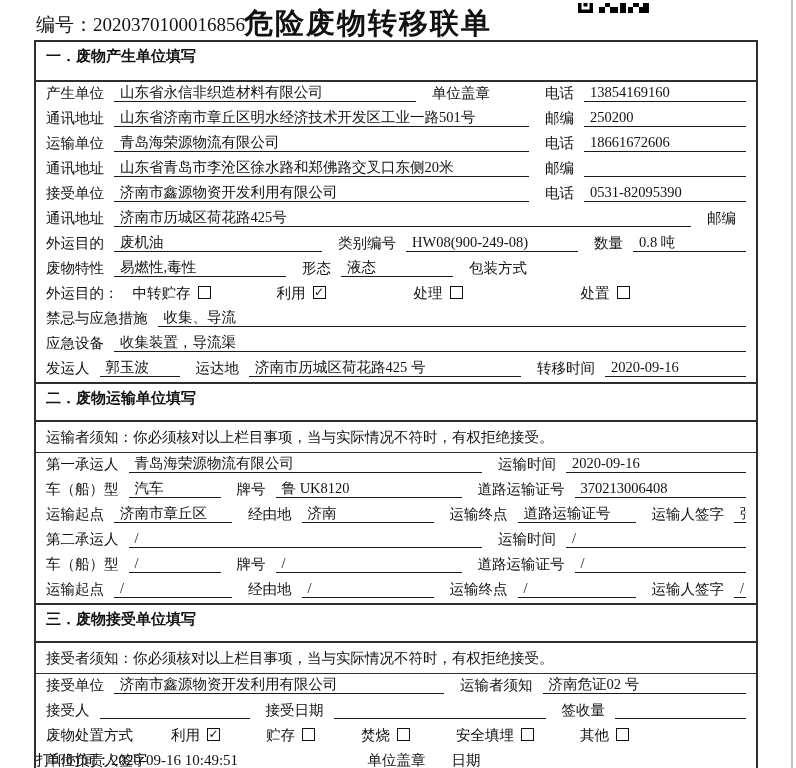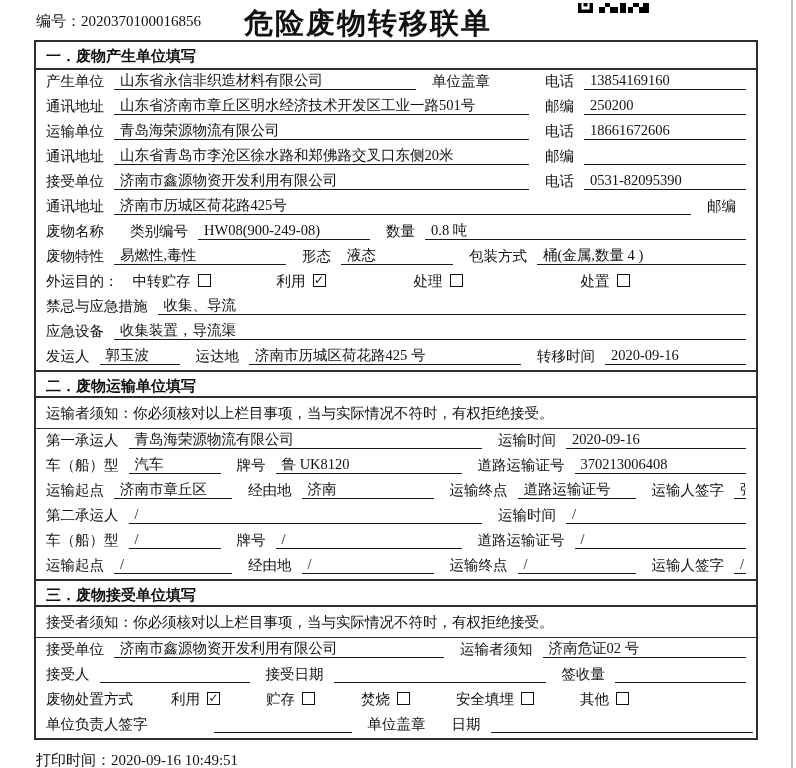--- a/index.html
+++ b/index.html
@@ -9,34 +9,34 @@
     font-family:"Liberation Serif","DejaVu Serif",serif;
     color:#111;
   }
   .page-edge {
     position:absolute; right:3px; top:0; bottom:0; width:2px;
     background:#c2c2c2;
   }
   
   .doc-header { position:absolute; left:0; top:0; width:796px; height:40px; }
   .doc-number {
-    position:absolute; left:36px; top:12px; font-size:15px; white-space:nowrap;
+    position:absolute; left:36px; top:12px; font-size:19px; white-space:nowrap;
   }
   .doc-title {
     position:absolute; left:0; right:60px; top:4px; text-align:center;
     font-size:29px; font-weight:bold; letter-spacing:2px;
   }
   .qr-frag { position:absolute; left:578px; top:0; width:74px; height:11px; }
   
   .form-table {
     position:absolute; left:34px; top:40px; width:724px;
     border:2px solid #2e2e2e; background:#fff;
   }
   .sec-header {
-    height:28px; line-height:28px; padding:0 10px;
+    height:40px; line-height:28px; padding:0 10px;
     font-size:15px; font-weight:bold;
     border-bottom:2px solid #2e2e2e;
   }
   .sec-header.mid { border-top:2px solid #2e2e2e; }
   .notice-row {
     height:31px; line-height:31px; padding:0 10px; font-size:14.5px;
     border-bottom:1.5px solid #2e2e2e; white-space:nowrap;
   }
   .row {
     display:flex; align-items:center; height:25px; padding:0 10px 3px 10px;
@@ -134,34 +134,34 @@
     <span class="val" style="width:162px">0531-82095390</span>
   </div>
 
   <div class="row">
     <span class="lbl">通讯地址</span>
     <span class="val grow">济南市历城区荷花路425号</span>
     <span class="rlbl">邮编</span>
   </div>
 
   <div class="row">
-    <span class="lbl">废物名称</span>
+    <span class="lbl">外运目的</span>
+    <span class="val" style="width:208px">废机油</span>
     <span class="rlbl">类别编号</span>
     <span class="val" style="width:172px">HW08(900-249-08)</span>
     <span class="rlbl">数量</span>
     <span class="val grow">0.8 吨</span>
   </div>
 
   <div class="row">
     <span class="lbl">废物特性</span>
     <span class="val" style="width:172px">易燃性,毒性</span>
     <span class="rlbl">形态</span>
     <span class="val" style="width:112px">液态</span>
     <span class="rlbl">包装方式</span>
-    <span class="val grow">桶(金属,数量 4 )</span>
   </div>
 
   <div class="row">
     <span class="lbl">外运目的：</span>
     <span class="opt" style="margin-left:4px">
       <span>中转贮存</span>
       <span class="cb"></span>
     </span>
     <span class="opt" style="margin-left:66px">
       <span>利用</span>

